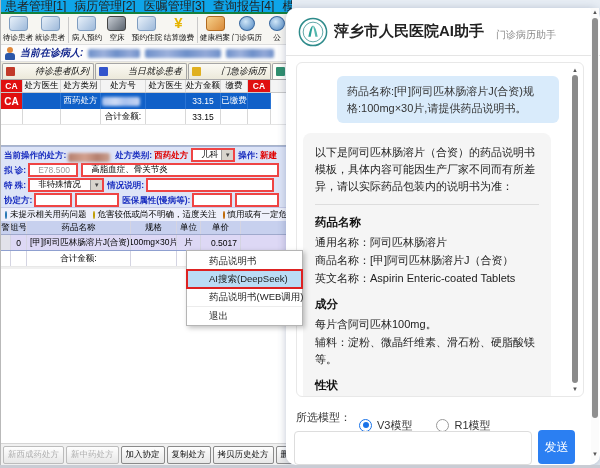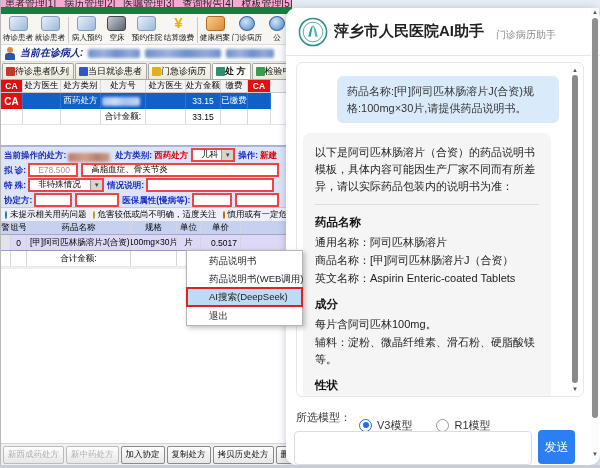--- a/index.html
+++ b/index.html
@@ -1,41 +1,41 @@
 <!DOCTYPE html>
 <html><head>
 <meta charset="utf-8">
 <style>
   * { margin:0; padding:0; box-sizing:border-box; }
   body { font-family:"Liberation Sans","DejaVu Sans",sans-serif; background:#888; }
   .screen { position:relative; width:600px; height:468px; background:#e7edf4; overflow:hidden; }
 
   
   .left-app { position:absolute; left:0; top:0; width:292px; height:468px; background:#f0f0f0; border-left:1px solid #b9b9b9; }
-  .menubar { position:absolute; left:0; top:0; width:100%; height:14px; background:#f9a8d4; border-bottom:7px solid #15803d; display:flex; align-items:center; font-size:10px; color:#222; white-space:nowrap; overflow:hidden; }
+  .menubar { position:absolute; left:0; top:0; width:100%; height:14px; background:#0ea5e9; border-bottom:2px solid #15803d; display:flex; align-items:center; font-size:12px; color:#222; white-space:nowrap; overflow:hidden; }
   .menubar span { padding:0 4px; }
   .toolbar { position:absolute; left:0; top:14px; width:100%; height:31px; background:#f7f6f2; border-bottom:1px solid #ddd; display:flex; align-items:flex-start; padding:1px 1px 0 1px; overflow:hidden; }
   .tbitem { width:32px; display:flex; flex-direction:column; align-items:center; padding-top:1px; }
   .tbicon { width:19px; height:15px; border:1px solid #7f9dc0; border-radius:3px; background:linear-gradient(135deg,#e8f1fa,#9db9da); }
   .tbicon.i-dark { background:linear-gradient(135deg,#c8cdd4,#5a636e); border-color:#444; }
   .tbicon.i-money { background:none; border:none; color:#e6b400; font-weight:bold; font-size:15px; line-height:14px; text-align:center; }
   .tbicon.i-folder { background:linear-gradient(135deg,#f6d08a,#d98a3a); border-color:#b06a20; }
   .tbicon.i-globe { background:radial-gradient(circle at 40% 35%,#cfe6f8,#4f86c0); border-color:#3a6aa0; border-radius:50%; width:16px; }
   .tbitem .lbl { font-size:8px; color:#111; margin-top:1px; white-space:nowrap; transform:scale(.95); }
   .tbsep { width:1px; background:#c9c9c9; margin:2px 2px; height:26px; }
   .patientbar { position:absolute; left:0; top:45px; width:100%; height:17px; background:#fcfcfc; border-bottom:1px solid #e0e0e0; display:flex; align-items:center; padding-left:3px; }
   .person-ico { width:12px; height:13px; position:relative; margin-right:4px; }
   .person-ico::before { content:''; position:absolute; left:3px; top:0; width:6px; height:6px; border-radius:50%; background:#e08a3c; }
   .person-ico::after { content:''; position:absolute; left:1px; top:6px; width:10px; height:7px; border-radius:3px 3px 1px 1px; background:#2a56a8; }
   .curpat-lbl { font-size:10px; font-weight:bold; font-style:italic; color:#16298f; margin-right:5px; white-space:nowrap; }
   .smudge { display:inline-block; height:9px; border-radius:2px; filter:blur(1.5px); background:linear-gradient(90deg,#6d8fc9,#9db1dc 30%,#6d8fc9 55%,#93a9d8 80%,#6d8fc9); margin-right:5px; }
   .smudge.light { background:linear-gradient(90deg,#a9c2ee,#cfdcf5 35%,#a9c2ee 60%,#c6d5f2); }
   .smudge.brown { background:linear-gradient(90deg,#b57f6e,#d3a08e 40%,#b57f6e 70%,#caa090); }
   .tabbar { position:absolute; left:0; top:62px; width:100%; height:18px; background:#efecdf; border-bottom:1px solid #a9a9a9; display:flex; align-items:flex-end; padding-left:1px; overflow:hidden; }
-  .tab { display:flex; align-items:center; gap:0; font-size:9px; color:#111; background:linear-gradient(#fbfaf4,#ece9da); border:1px solid #a5a5a5; border-bottom:none; border-radius:2px 2px 0 0; padding:2px 4px 2px 3px; margin-right:1px; height:16px; white-space:nowrap; }
+  .tab { display:flex; align-items:center; gap:20px; font-size:9px; color:#111; background:linear-gradient(#fbfaf4,#ece9da); border:1px solid #a5a5a5; border-bottom:none; border-radius:2px 2px 0 0; padding:2px 4px 2px 3px; margin-right:1px; height:16px; white-space:nowrap;font-style:italic; }
   .tab.active { background:#fdfdf9; font-weight:bold; }
   .tabico { width:9px; height:9px; border-radius:1px; display:inline-block; }
 
   
   .rxtable { position:absolute; left:0; top:80px; width:292px; height:66px; background:#fff; border-bottom:1px solid #a9b4c9; font-size:8.5px; }
   .rxrow { display:flex; height:16px; align-items:stretch; }
   .rxrow.hd { height:13px; background:#f4f4f4; border-bottom:1px solid #c9c9c9; font-size:8.5px; }
   .rxc { border-right:1px solid #d8d8d8; display:flex; align-items:center; justify-content:center; overflow:hidden; white-space:nowrap; }
   .rxc.ca { background:#e01010; color:#fff; font-weight:bold; }
   .rxrow.sel { background:#1060c8; color:#fff; }
@@ -376,22 +376,22 @@
         <span>R1模型</span>
       </span>
     </div>
 
     <input class="chat-input" type="text" value="" style="">
     <button class="send-btn">发送</button>
   </div>
 
   <div class="ctxmenu">
     <div class="cmi">药品说明书</div>
+    <div class="cmi hl">AI搜索(DeepSeek)</div>
     <div class="cmi">药品说明书(WEB调用)</div>
-    <div class="cmi hl">AI搜索(DeepSeek)</div>
     <div class="cmi exit">退出</div>
   </div>
 
   <div class="sb sb-outer">
     <div class="arr" style="top:0">▲</div>
     <div class="thumb" style="top:10px;height:400px"></div>
     <div class="arr" style="bottom:2px">▼</div>
   </div>
 
   <div class="bottom-strip"></div>

